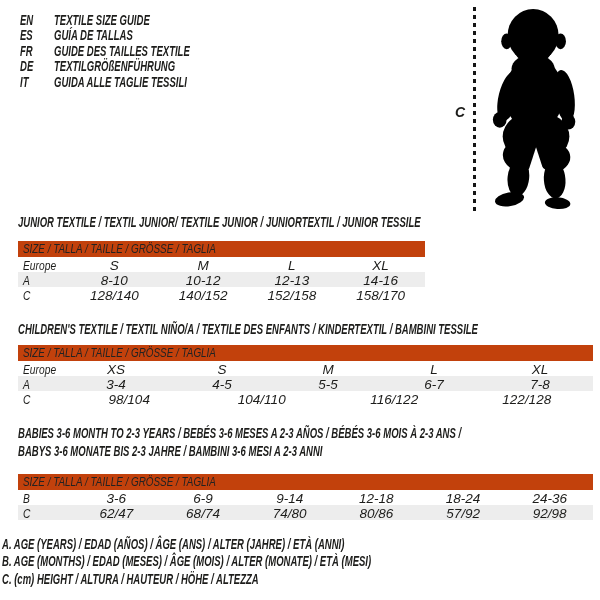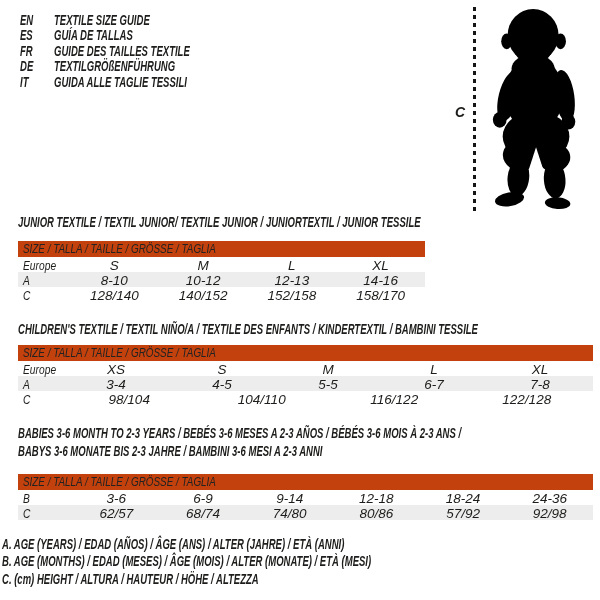--- a/index.html
+++ b/index.html
@@ -179,21 +179,21 @@
       <span class="row-label"><span class="cndr">B</span></span>
       <span class="cell">3-6</span>
       <span class="cell">6-9</span>
       <span class="cell">9-14</span>
       <span class="cell">12-18</span>
       <span class="cell">18-24</span>
       <span class="cell">24-36</span>
     </div>
     <div class="tbl-row striped">
       <span class="row-label"><span class="cndr">C</span></span>
-      <span class="cell">62/57</span>
+      <span class="cell">62/47</span>
       <span class="cell">68/74</span>
       <span class="cell">74/80</span>
       <span class="cell">80/86</span>
       <span class="cell">57/92</span>
       <span class="cell">92/98</span>
     </div>
   </div>
 
   <div class="notes">
     <div class="note-line"><span class="cnd">A. AGE (YEARS) / EDAD (AÑOS) / ÂGE (ANS) / ALTER (JAHRE) / ETÀ (ANNI)</span></div>

